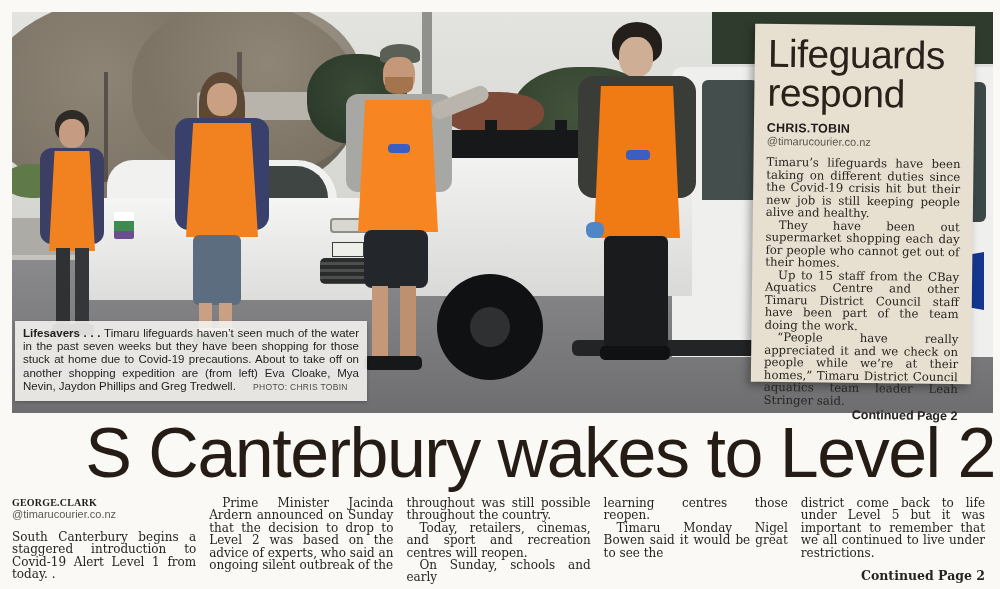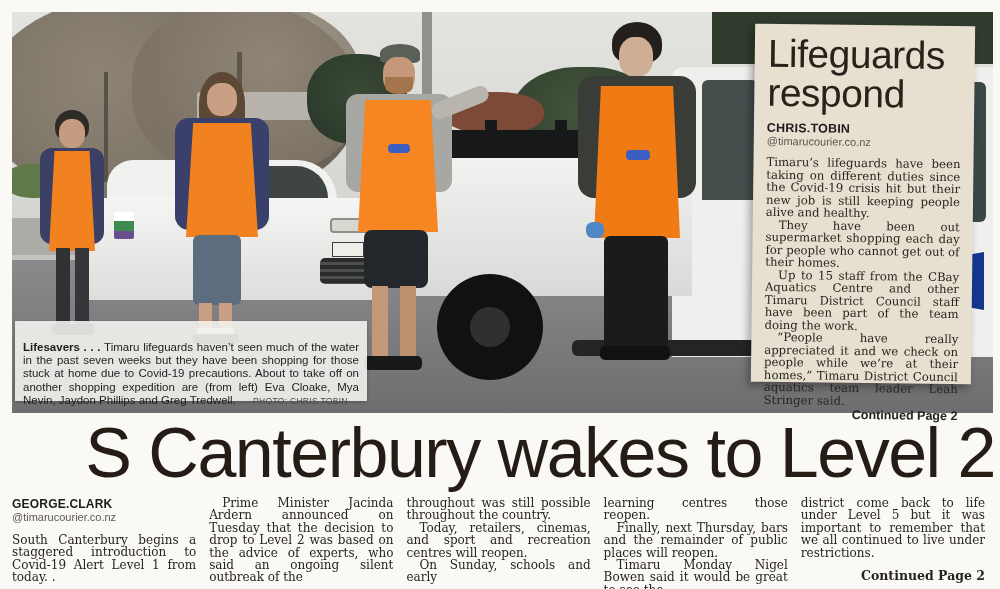--- a/index.html
+++ b/index.html
@@ -6,21 +6,21 @@
   .page{position:relative;width:1000px;height:589px;background:#fbf9f6;overflow:hidden;
         font-family:"Liberation Sans",sans-serif;color:#241c16;}
   .abs{position:absolute;}
   
   .photo{position:absolute;left:12px;top:12px;width:981px;height:401px;overflow:hidden;
          background:linear-gradient(#e3e4e0,#d2d3cf 60%);}
   .blob{border-radius:45%;}
   .person div{position:absolute;}
   
   .caption{position:absolute;left:15px;top:321px;width:352px;height:80px;
-           background:rgba(243,242,238,.9);padding:20px 8px;box-sizing:border-box;
+           background:rgba(243,242,238,.9);padding:6px 8px;box-sizing:border-box;
            font-size:11.5px;line-height:13.2px;text-align:justify;color:#1f1e1c;
            box-shadow:0 1px 3px rgba(0,0,0,.25);}
   .caption p{margin:0;}
   .caption .credit{font-size:8.5px;color:#4c4a46;letter-spacing:.3px;padding-left:14px;}
   
   .inset{position:absolute;left:753px;top:25px;width:220px;height:358px;background:#e7dfd0;
          box-sizing:border-box;padding:10px 13px;transform:rotate(.7deg);
          box-shadow:-3px 4px 8px rgba(0,0,0,.35);}
   .inset h2{margin:0 0 9px 0;font-weight:400;font-size:39px;line-height:1.0;
             letter-spacing:-.5px;color:#2a211a;}
@@ -32,21 +32,21 @@
   .continued{font-weight:bold;font-size:12.5px;text-align:right;color:#262420;margin-top:1px;}
   
   .headline{position:absolute;left:10px;top:413px;width:985px;height:83px;margin:0;
             font-size:70px;line-height:80px;font-weight:normal;letter-spacing:-1.5px;
             color:#251c15;white-space:nowrap;text-align:right;}
   
   .story{position:absolute;left:12px;top:497px;width:973px;height:90px;display:flex;gap:13px;}
   .col{flex:1 1 0;}
   .col p{margin:0;font-size:12px;line-height:12.4px;text-align:justify;color:#262420;}
   .col p.ind{text-indent:13px;}
-  .story .byline-name{font-size:12px;}
+  .story .byline-name{font-size:10px;font-family:Liberation Serif, serif;}
   .story .byline-handle{margin-bottom:11px;}
   .col .continued{margin-top:9px;}
 </style>
 </head>
 <body>
 
 <div class="page">
 
   <div class="photo">
     <div class="abs blob" style="left:-25px;top:-20px;width:370px;height:215px;background:radial-gradient(circle at 30% 40%,#8d8476,#776f61 55%,#6a6357 85%);"></div>
@@ -156,30 +156,29 @@
 
   <h1 class="headline">S Canterbury wakes to Level 2</h1>
 
   <div class="story">
     <div class="col">
       <div class="byline-name">GEORGE.CLARK</div>
       <div class="byline-handle">@timarucourier.co.nz</div>
       <p class="serif">South Canterbury begins a staggered introduction to Covid-19 Alert Level 1 from today. .</p>
     </div>
     <div class="col serif">
-      <p class="ind">Prime Minister Jacinda Ardern announced on Tuesday that the decision to drop to Level 2 was based on the advice of experts, who said an ongoing silent outbreak of the</p>
+      <p class="ind">Prime Minister Jacinda Ardern announced on Sunday that the decision to drop to Level 2 was based on the advice of experts, who said an ongoing silent outbreak of the</p>
     </div>
     <div class="col serif">
       <p>throughout was still possible throughout the country.</p>
       <p class="ind">Today, retailers, cinemas, and sport and recreation centres will reopen.</p>
       <p class="ind">On Sunday, schools and early</p>
     </div>
     <div class="col serif">
       <p>learning centres those reopen.</p>
-      <p class="ind">Finally, next Thursday, bars and the remainder of public places will reopen.</p>
       <p class="ind">Timaru Monday Nigel Bowen said it would be great to see the</p>
     </div>
     <div class="col serif">
       <p>district come back to life under Level 5 but it was important to remember that we all continued to live under restrictions.</p>
       <div class="continued">Continued Page 2</div>
     </div>
   </div>
 
 </div>
 

